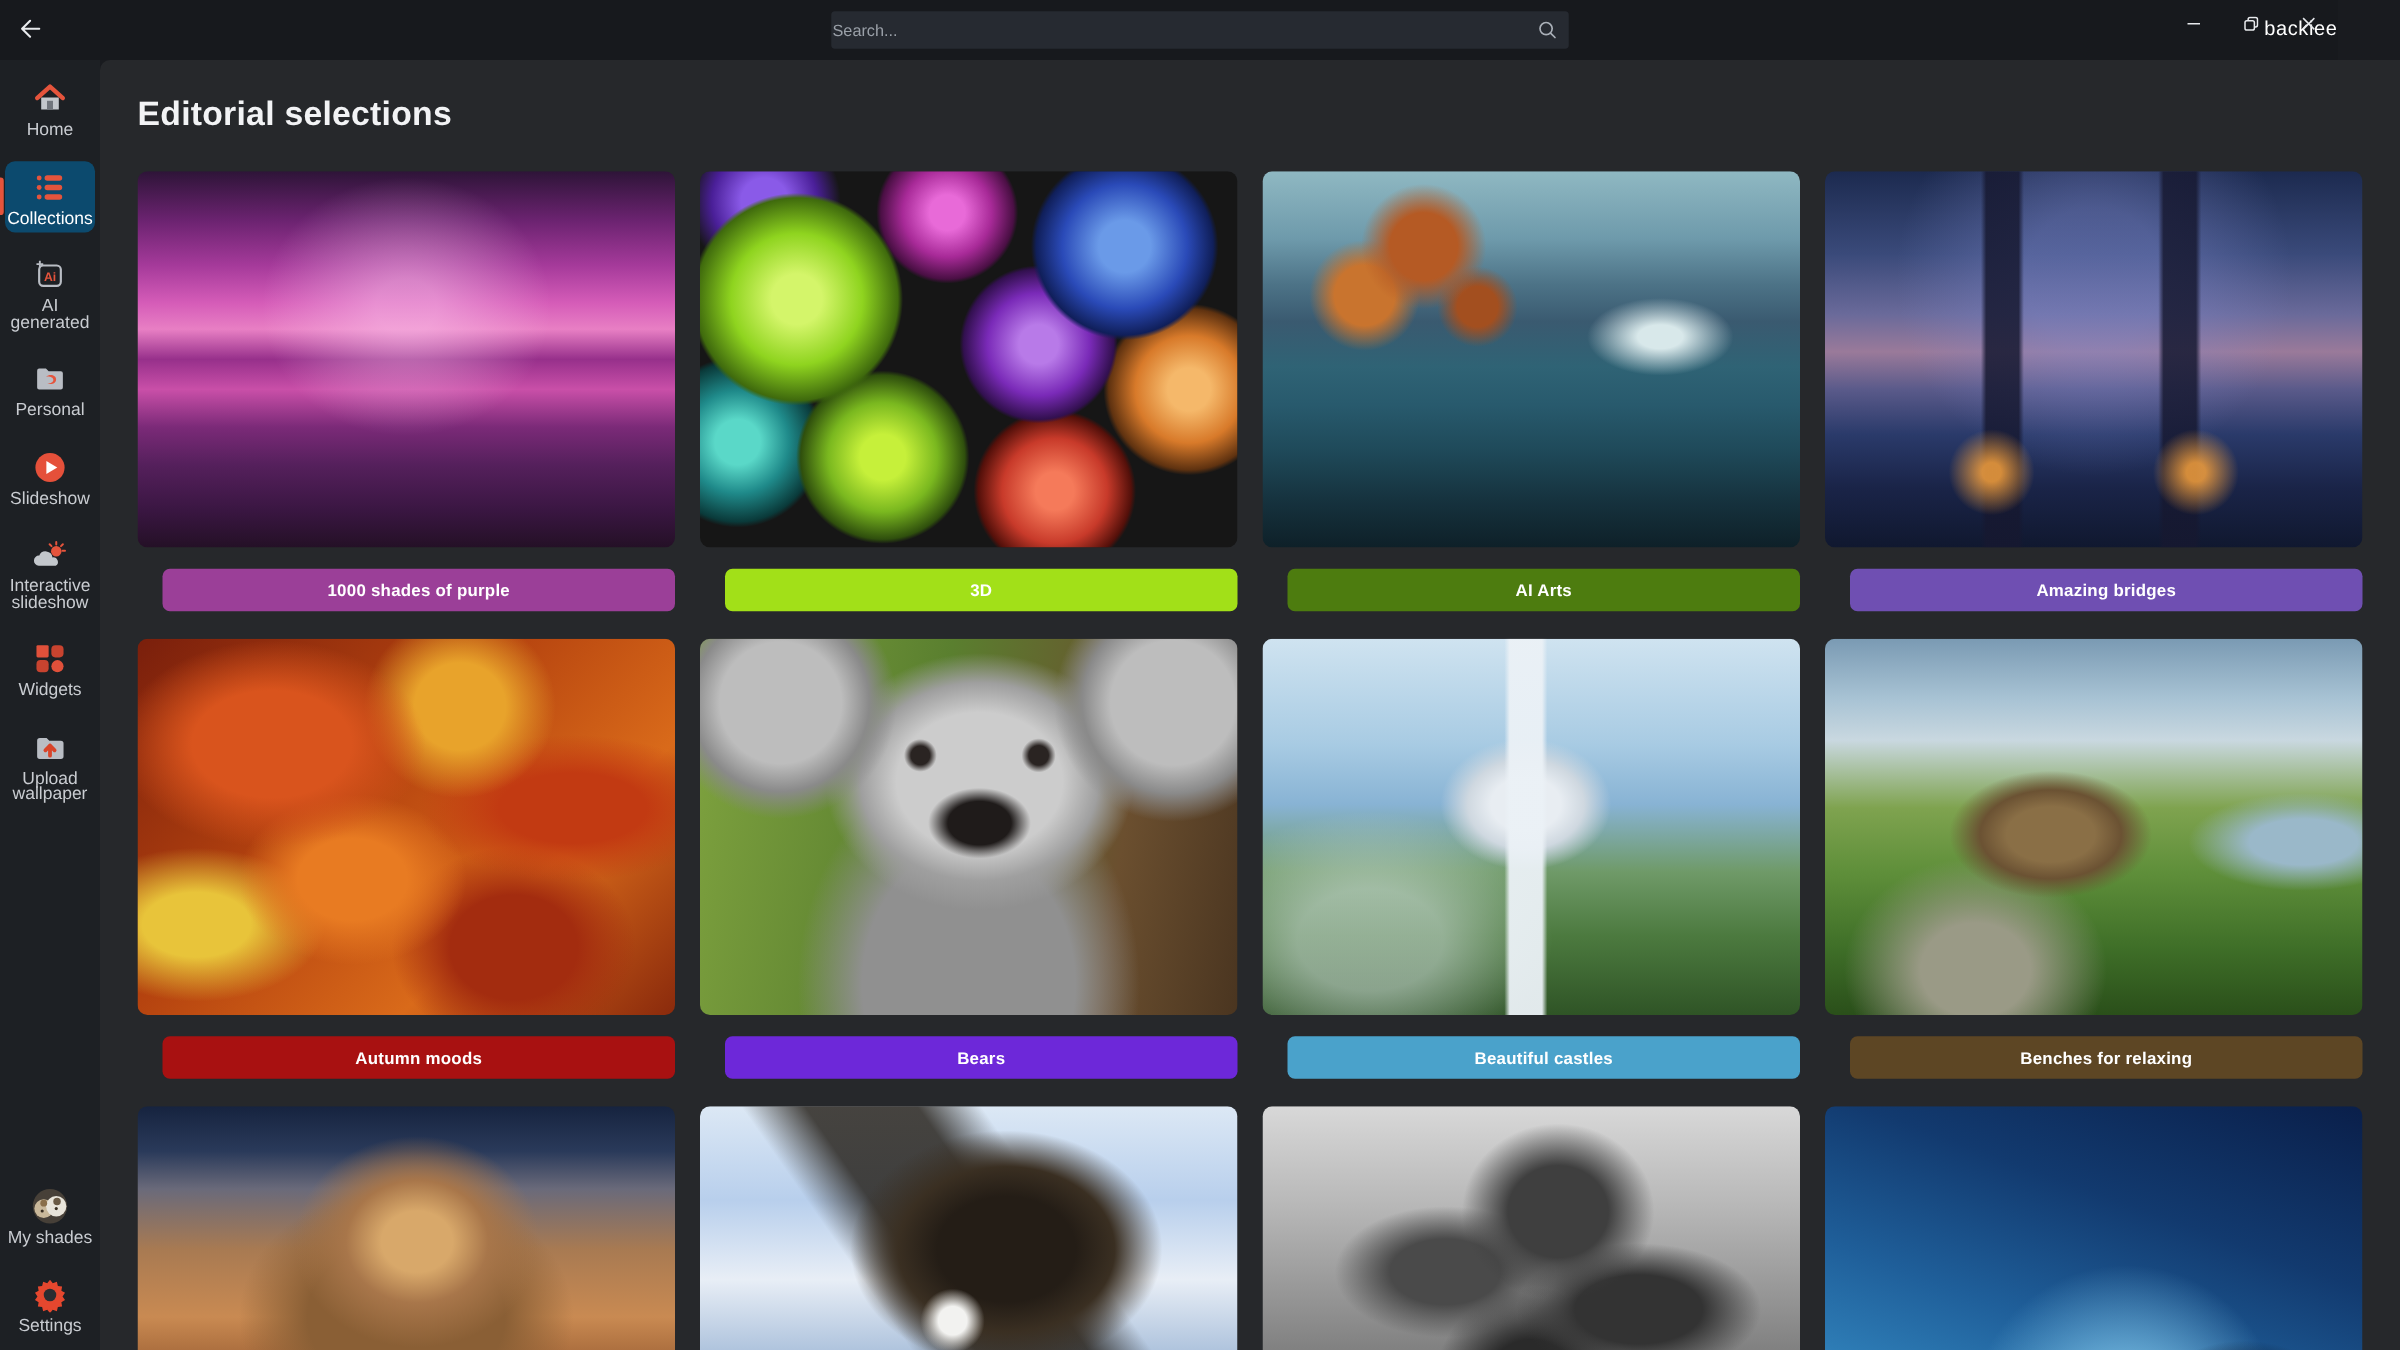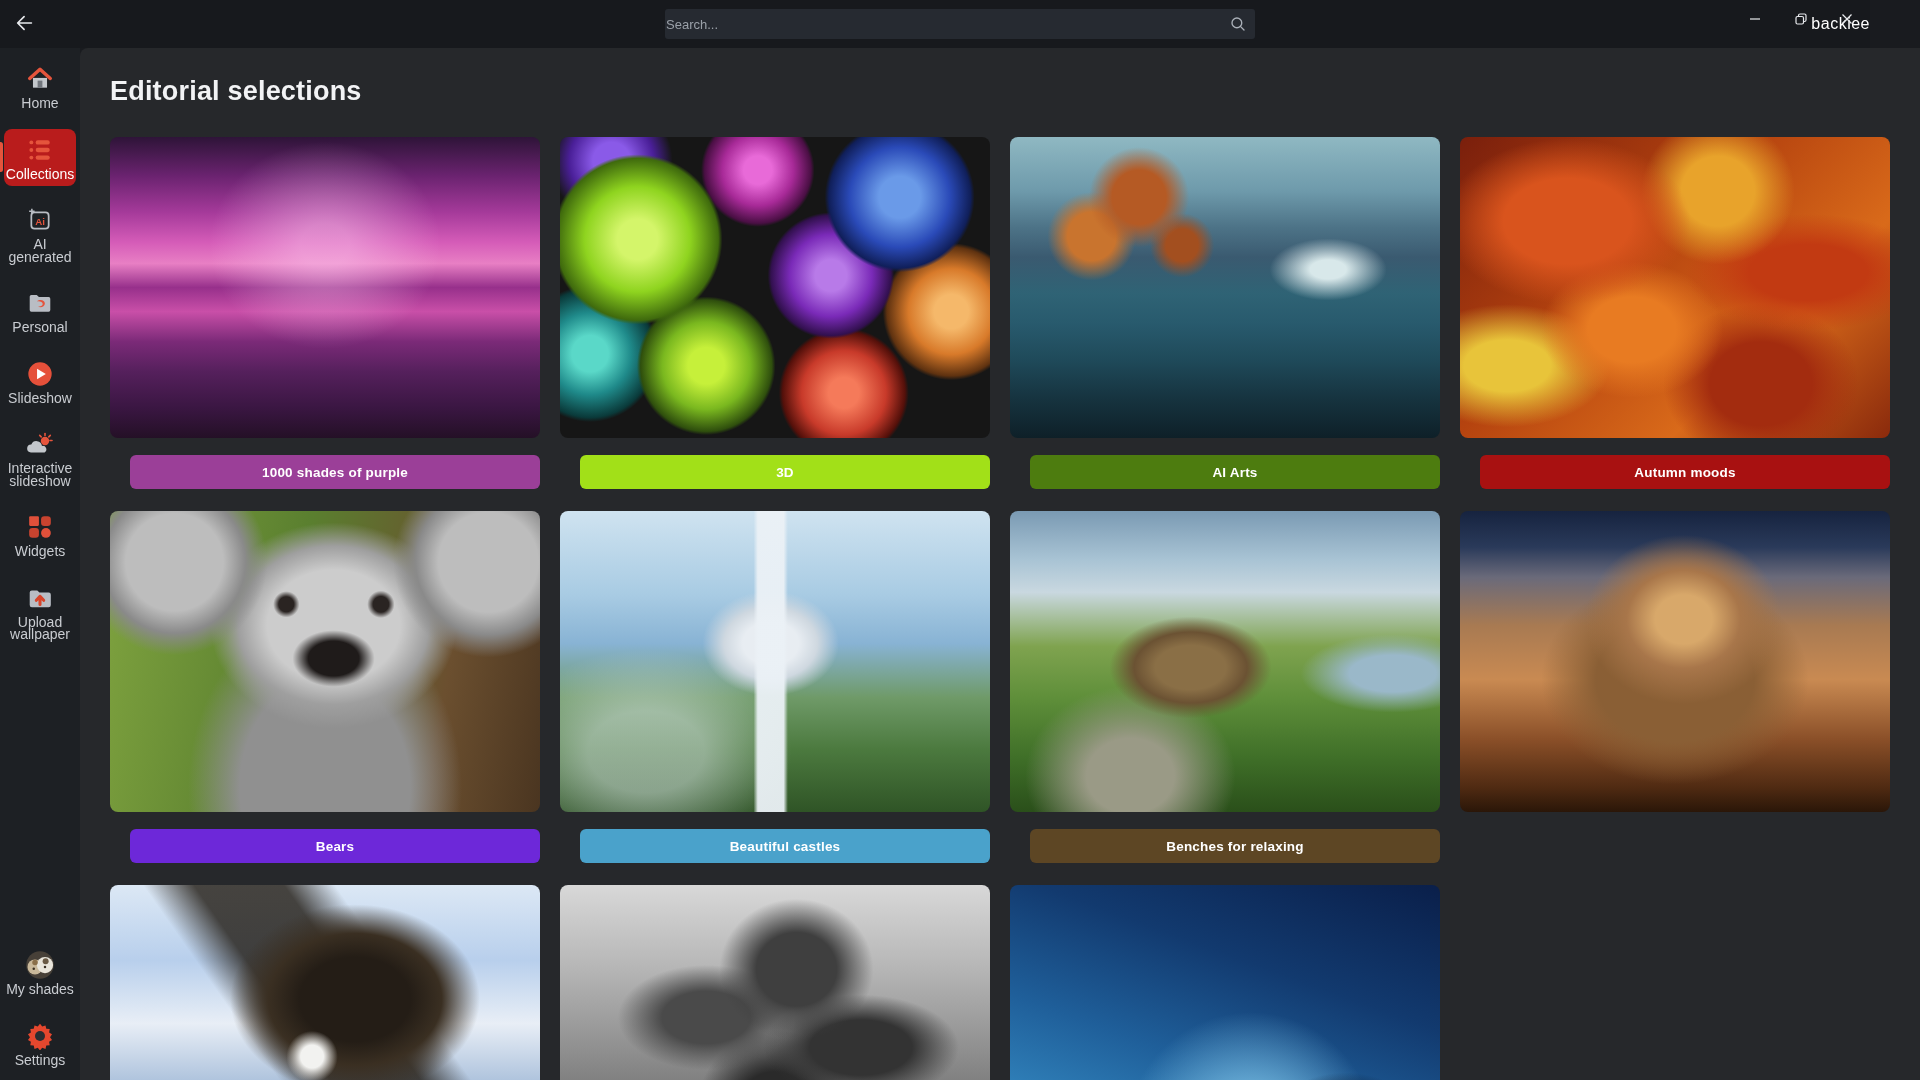--- a/index.html
+++ b/index.html
@@ -42,21 +42,21 @@
   
   .sidebar {
     position:absolute; top:48px; left:0; width:80px; height:1032px;
     background:#1d2024; display:flex; flex-direction:column; align-items:center;
     padding:10px 0 8px 0; gap:13px;
   }
   .nav-item {
     position:relative; width:72px; padding:7px 2px 6px 2px; border-radius:8px;
     display:flex; flex-direction:column; align-items:center; gap:4px; cursor:pointer;
   }
-  .nav-item.active { background:#b91c1c; }
+  .nav-item.active { background:#0c4a6e; }
   .nav-item.active::before {
     content:""; position:absolute; left:-6px; top:50%; transform:translateY(-50%);
     width:5px; height:30px; border-radius:3px; background:#e5543c;
   }
   .nav-icon { height:28px; display:flex; align-items:center; justify-content:center; }
   .nav-label {
     font-size:14px; line-height:12.5px; color:#c9ccd1; text-align:center;
   }
   .nav-item.active .nav-label { color:#fff; }
   .sidebar-bottom { margin-top:auto; display:flex; flex-direction:column; align-items:center; gap:13px; }
@@ -365,20 +365,24 @@
   <figure class="card">
     <div class="thumb img-3d-spheres"></div>
     <figcaption class="card-label" style="background: rgb(162, 224, 24);">3D</figcaption>
   </figure>
 
   <figure class="card">
     <div class="thumb img-ai-landscape"></div>
     <figcaption class="card-label" style="background: #4d7c0f;">AI Arts</figcaption>
   </figure>
 
+  <figure class="card">
+    <div class="thumb img-tower-bridge"></div>
+    <figcaption class="card-label" style="background: rgb(111, 79, 178);">Amazing bridges</figcaption>
+  </figure>
 
   <figure class="card">
     <div class="thumb img-autumn-leaves"></div>
     <figcaption class="card-label" style="background: rgb(168, 17, 17);">Autumn moods</figcaption>
   </figure>
 
   <figure class="card">
     <div class="thumb img-koala"></div>
     <figcaption class="card-label" style="background: #6d28d9;">Bears</figcaption>
   </figure>

